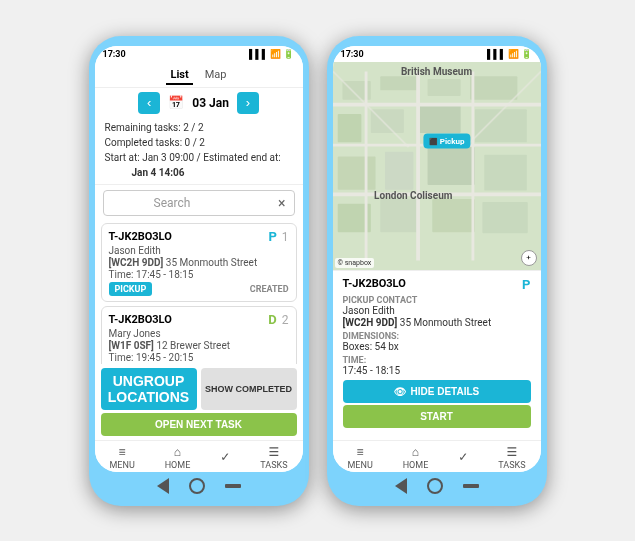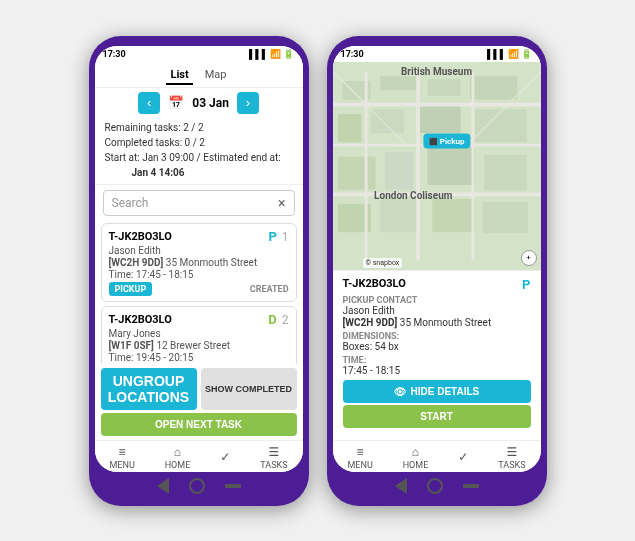--- a/index.html
+++ b/index.html
@@ -17,21 +17,21 @@
       display: flex;
       gap: 18px;
       align-items: center;
       padding: 10px;
     }
 
     
     .phone {
       width: 220px;
       height: 470px;
-      background: #4c1d95;
+      background: #7dd3fc;
       border-radius: 32px;
       padding: 10px 6px;
       box-shadow: 0 4px 20px rgba(0,0,0,0.4);
       display: flex;
       flex-direction: column;
       position: relative;
     }
     .phone-screen {
       flex: 1;
       background: #fff;
@@ -128,20 +128,21 @@
       margin: 5px 8px 3px;
       border: 1px solid #ccc;
       border-radius: 4px;
       padding: 4px 8px;
       background: #fff;
     }
     .search-input-area {
       flex: 1;
       font-size: 12px;
       color: #999;
+      margin-left: 42px;
     }
     .search-close {
       color: #666;
       font-size: 14px;
       cursor: pointer;
     }
 
     
     .tasks-list {
       flex: 1;
@@ -354,21 +355,20 @@
     }
     .snapbox-logo {
       position: absolute;
       bottom: 2px;
       left: 2px;
       font-size: 7px;
       color: #333;
       background: rgba(255,255,255,0.8);
       padding: 1px 3px;
       border-radius: 2px;
-      margin-left: 28px;
     }
     .map-expand-btn {
       position: absolute;
       bottom: 4px;
       right: 4px;
       width: 16px;
       height: 16px;
       border: 1.5px solid #999;
       border-radius: 50%;
       background: #fff;

